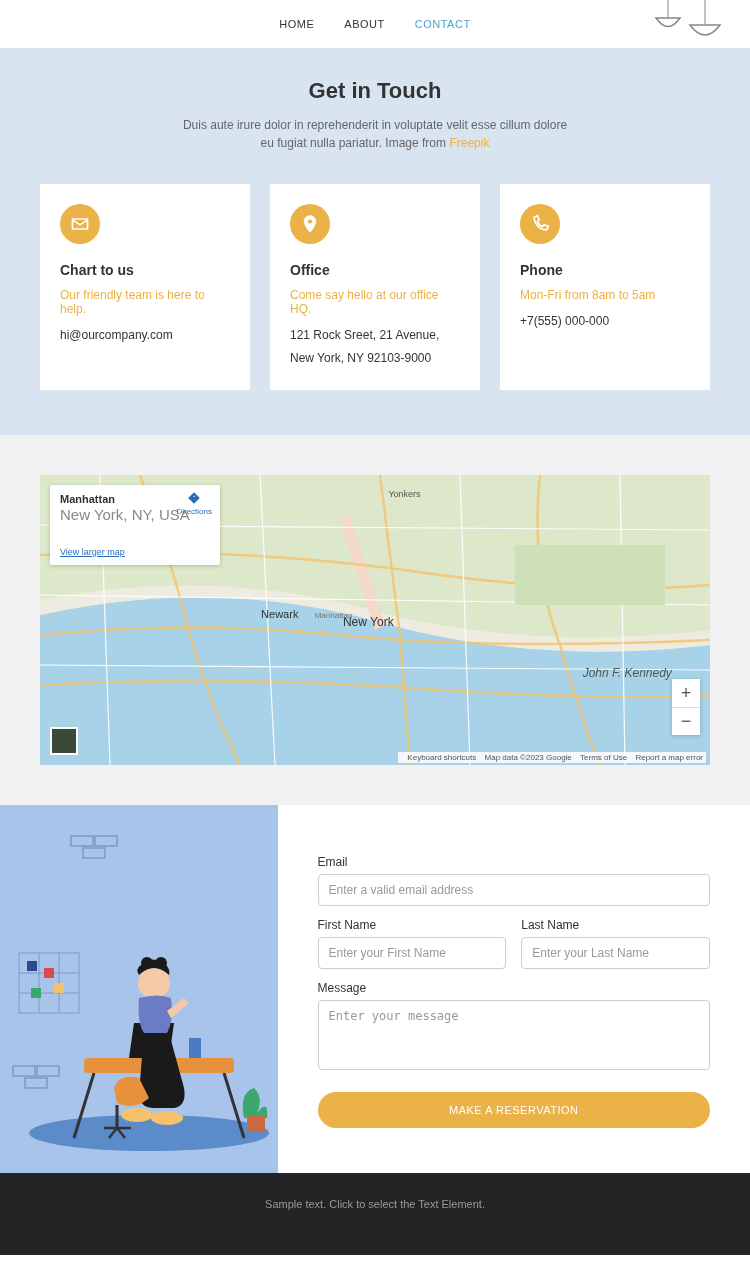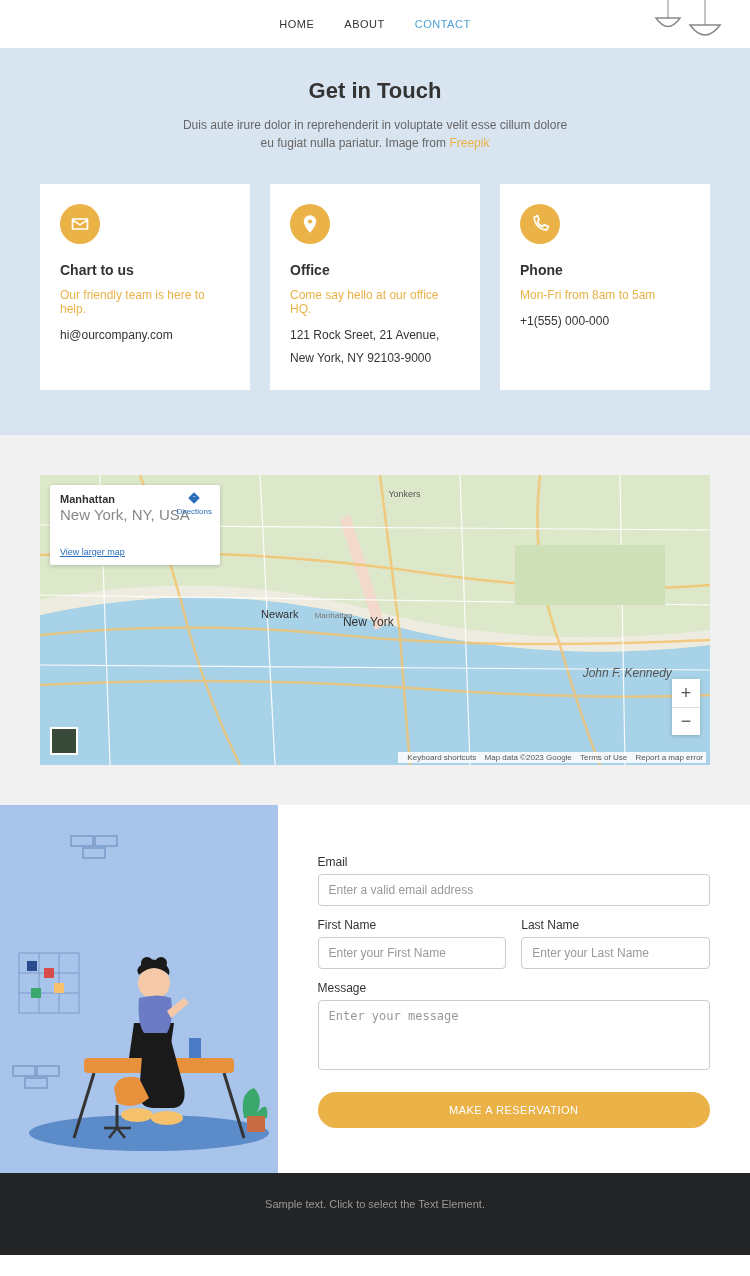--- a/index.html
+++ b/index.html
@@ -108,21 +108,21 @@
       <p class="line">New York, NY 92103-9000</p>
     </div>
     <div class="card">
       <div class="card-icon">
         <svg viewBox="0 0 24 24">
             <path fill="none" stroke="#fff" stroke-width="2" d="M5 4c0 8 7 15 15 15l2-4-5-2-2 2c-3-1-5-3-6-6l2-2-2-5z"></path>
           </svg>
       </div>
       <h3>Phone</h3>
       <p class="tagline">Mon-Fri from 8am to 5am</p>
-      <p class="line">+1(555) 000-000</p>
+      <p class="line">+7(555) 000-000</p>
     </div>
   </div>
 </section>
 
 <section class="map-wrap">
   <div class="map">
     <svg class="map-svg" viewBox="0 0 670 290" preserveAspectRatio="none">
       <rect width="670" height="290" fill="#dce8c9"></rect>
       <path d="M0 140 Q 180 100 350 150 Q 500 190 670 170 L670 290 L0 290 Z" fill="#a8d2e8"></path>
       <path d="M0 125 Q 180 90 350 140 Q 500 175 670 155 L670 170 Q500 190 350 150 Q 180 100 0 140 Z" fill="#eeece0"></path>

